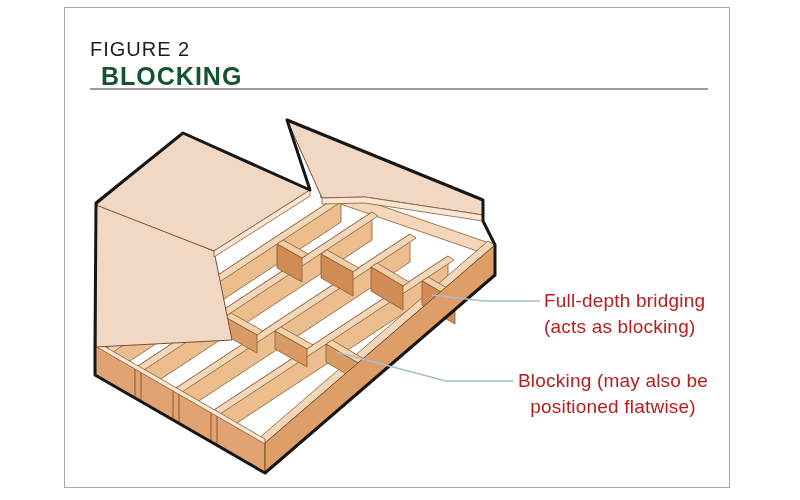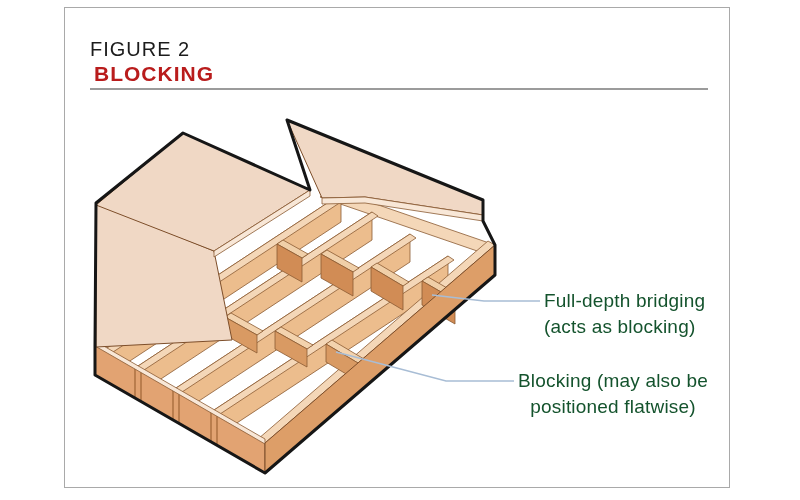--- a/index.html
+++ b/index.html
@@ -9,34 +9,34 @@
   }
   .fig-border{
     position:absolute;left:64px;top:7px;width:666px;height:481px;
     border:1px solid #a9a9a9;box-sizing:border-box;pointer-events:none;
   }
   .figure-label{
     position:absolute;left:90px;top:28px;font-size:20px;letter-spacing:1px;
     color:#1c1c1c;font-weight:400;margin-top:10px;
   }
   .figure-title{
-    position:absolute;left:94px;top:62px;font-size:21px;letter-spacing:1px;
-    color:#b91c1c;font-weight:700;
+    position:absolute;left:101px;top:62px;font-size:25px;letter-spacing:1px;
+    color:#14532d;font-weight:700;
   }
   .title-rule{
     position:absolute;left:90px;top:88px;width:618px;height:2px;background:#9b9b9b;
   }
   .diagram-svg{position:absolute;left:0;top:0;}
   .wood{stroke:#7d4e2a;stroke-width:1;stroke-linejoin:round;}
   .wood-thin{stroke:#8a5a32;stroke-width:0.8;stroke-linejoin:round;}
   .seam{stroke:#a4693a;stroke-width:1.3;}
   .outline{fill:none;stroke:#161616;stroke-width:3;stroke-linejoin:round;stroke-linecap:round;}
   .leader{fill:none;stroke-width:1.5;}
   .annotation{
-    position:absolute;font-size:19px;line-height:26px;color:#14532d;
+    position:absolute;font-size:19px;line-height:26px;color:#b91c1c;
     white-space:pre-line;letter-spacing:0.2px;
   }
 </style>
 </head>
 <body>
 
 <div id="canvas">
 
   <div class="fig-border"></div>
 

